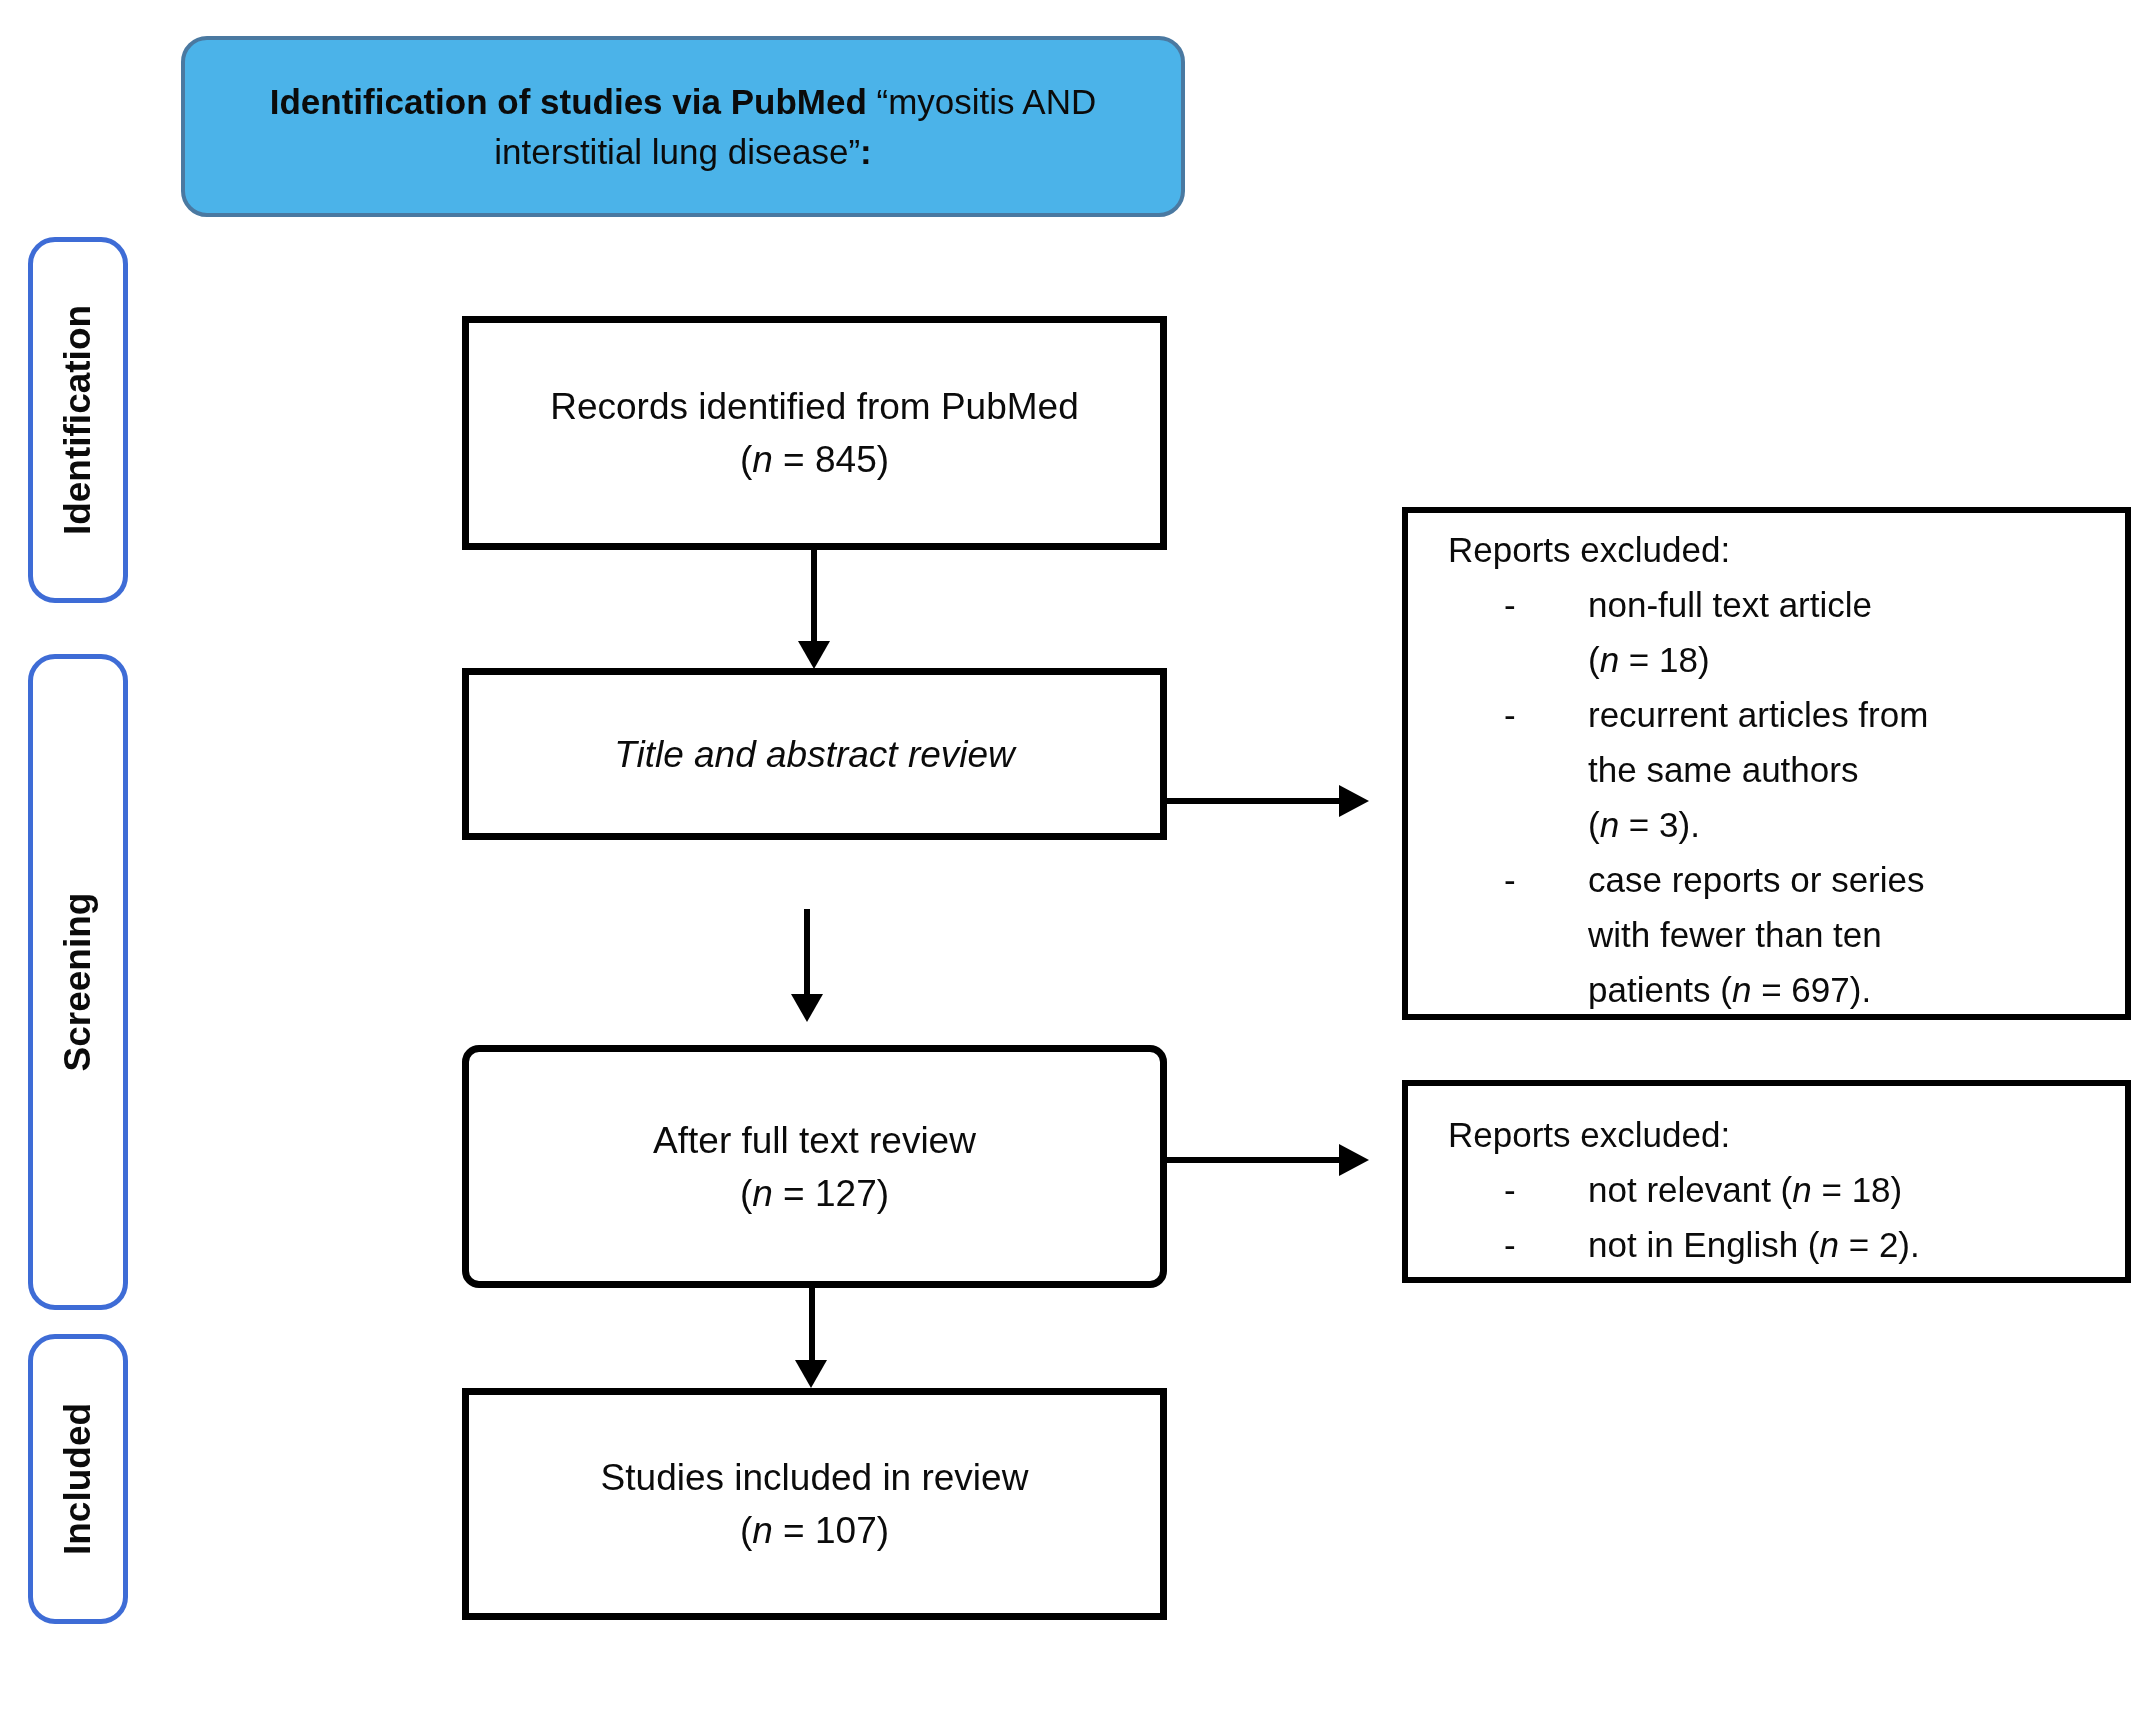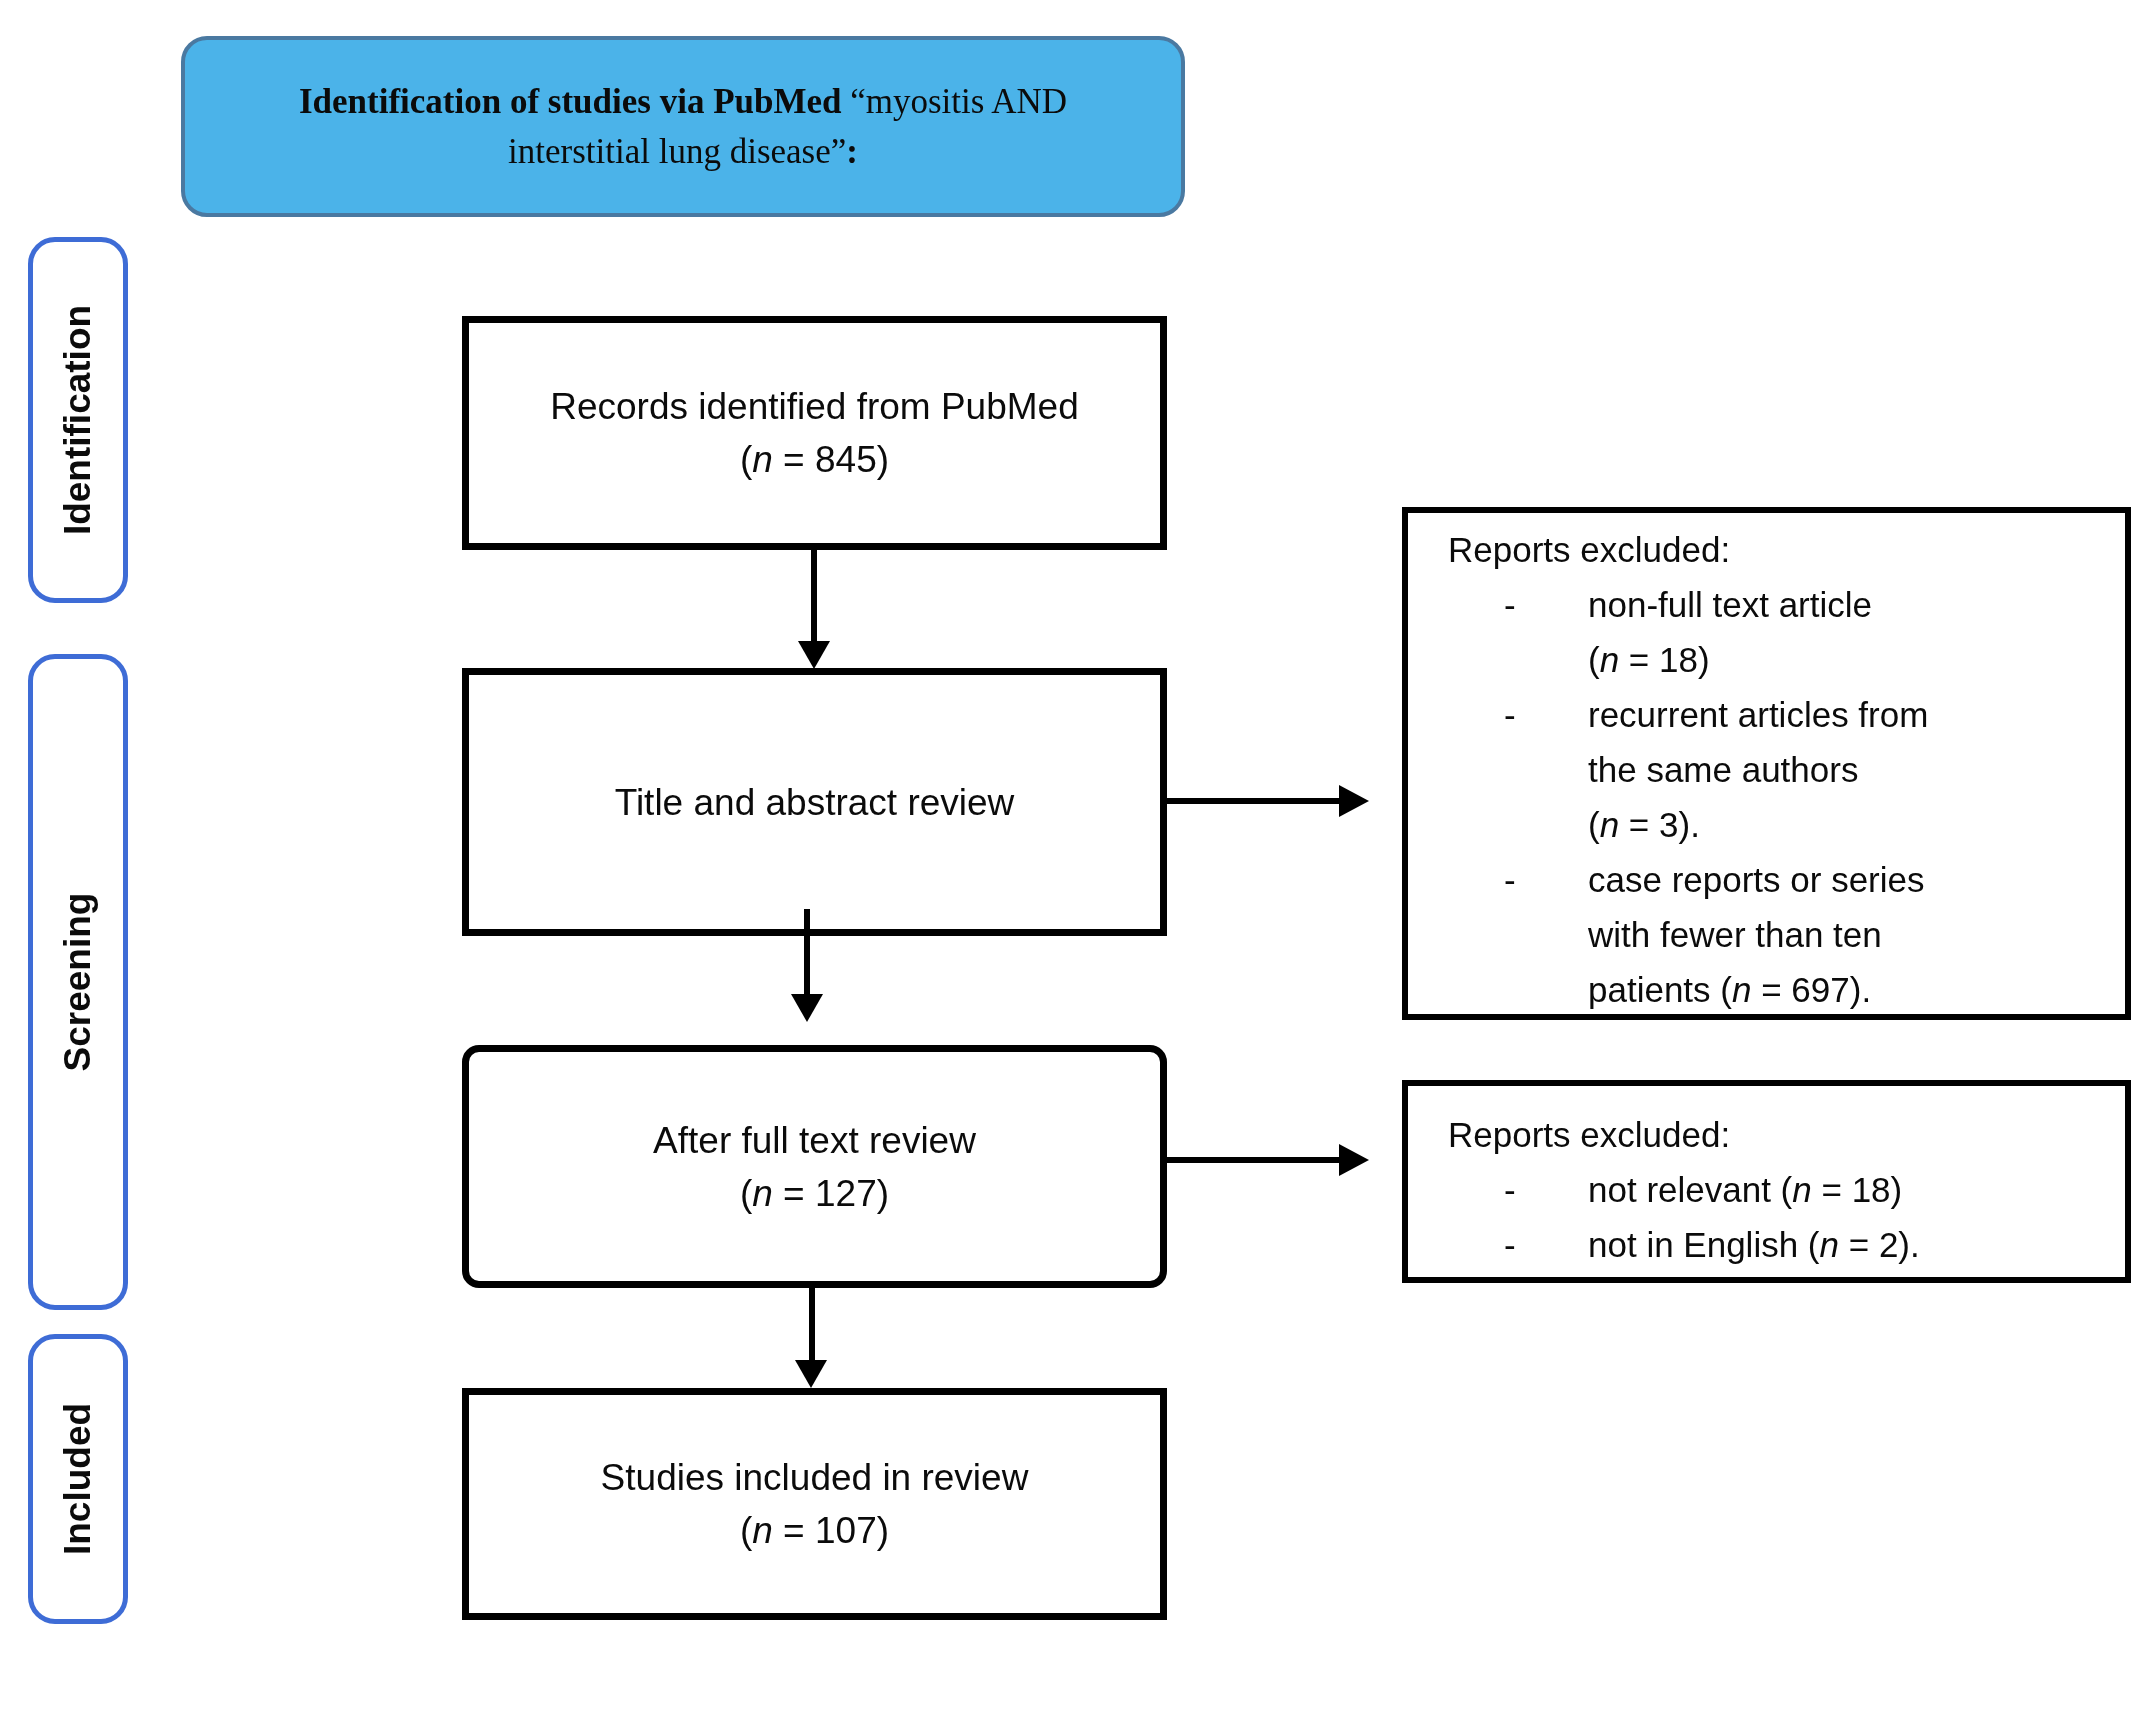--- a/index.html
+++ b/index.html
@@ -12,21 +12,21 @@
   body{font-family:"Liberation Sans", sans-serif;color:#000;}
   #canvas{position:relative;width:2151px;height:1722px;background:#ffffff;overflow:hidden;}
 
   
   .banner{
     position:absolute;left:181px;top:36px;width:1004px;height:181px;
     background:var(--header-fill);
     border:4.3px solid var(--header-border);
     border-radius:26px;
     box-sizing:border-box;
-    display:flex;align-items:center;justify-content:center;font-family:Liberation Serif, serif;
+    display:flex;align-items:center;justify-content:center;
   }
   .banner-text{
     font-size:35px;line-height:50px;text-align:center;
     white-space:pre-line;color:#0b0b0b;padding:0 18.6px;
   }
 
   
   .stage{
     position:absolute;left:28px;width:100px;
     background:#ffffff;
@@ -49,21 +49,21 @@
     position:absolute;left:462px;width:705px;
     background:#ffffff;
     border:7.4px solid var(--diagram-border);
     box-sizing:border-box;
     display:flex;align-items:center;justify-content:center;
   }
   .flow-box .bt{
     font-size:37px;line-height:53px;text-align:center;white-space:pre-line;color:#0b0b0b;
   }
   #flow-records{top:316px;height:234px;}
-  #flow-title-abstract{top:668px;height:268px;}
+  #flow-title-abstract{top:668px;height:172px;font-style:italic;}
   #flow-full-text{top:1045px;height:243px;border-radius:17px;}
   #flow-included{top:1388px;height:232px;}
 
   
   .excl{
     position:absolute;left:1402px;width:729px;
     background:#ffffff;
     border:6.2px solid var(--diagram-border);
     box-sizing:border-box;
     font-size:35px;line-height:55px;color:#0b0b0b;

